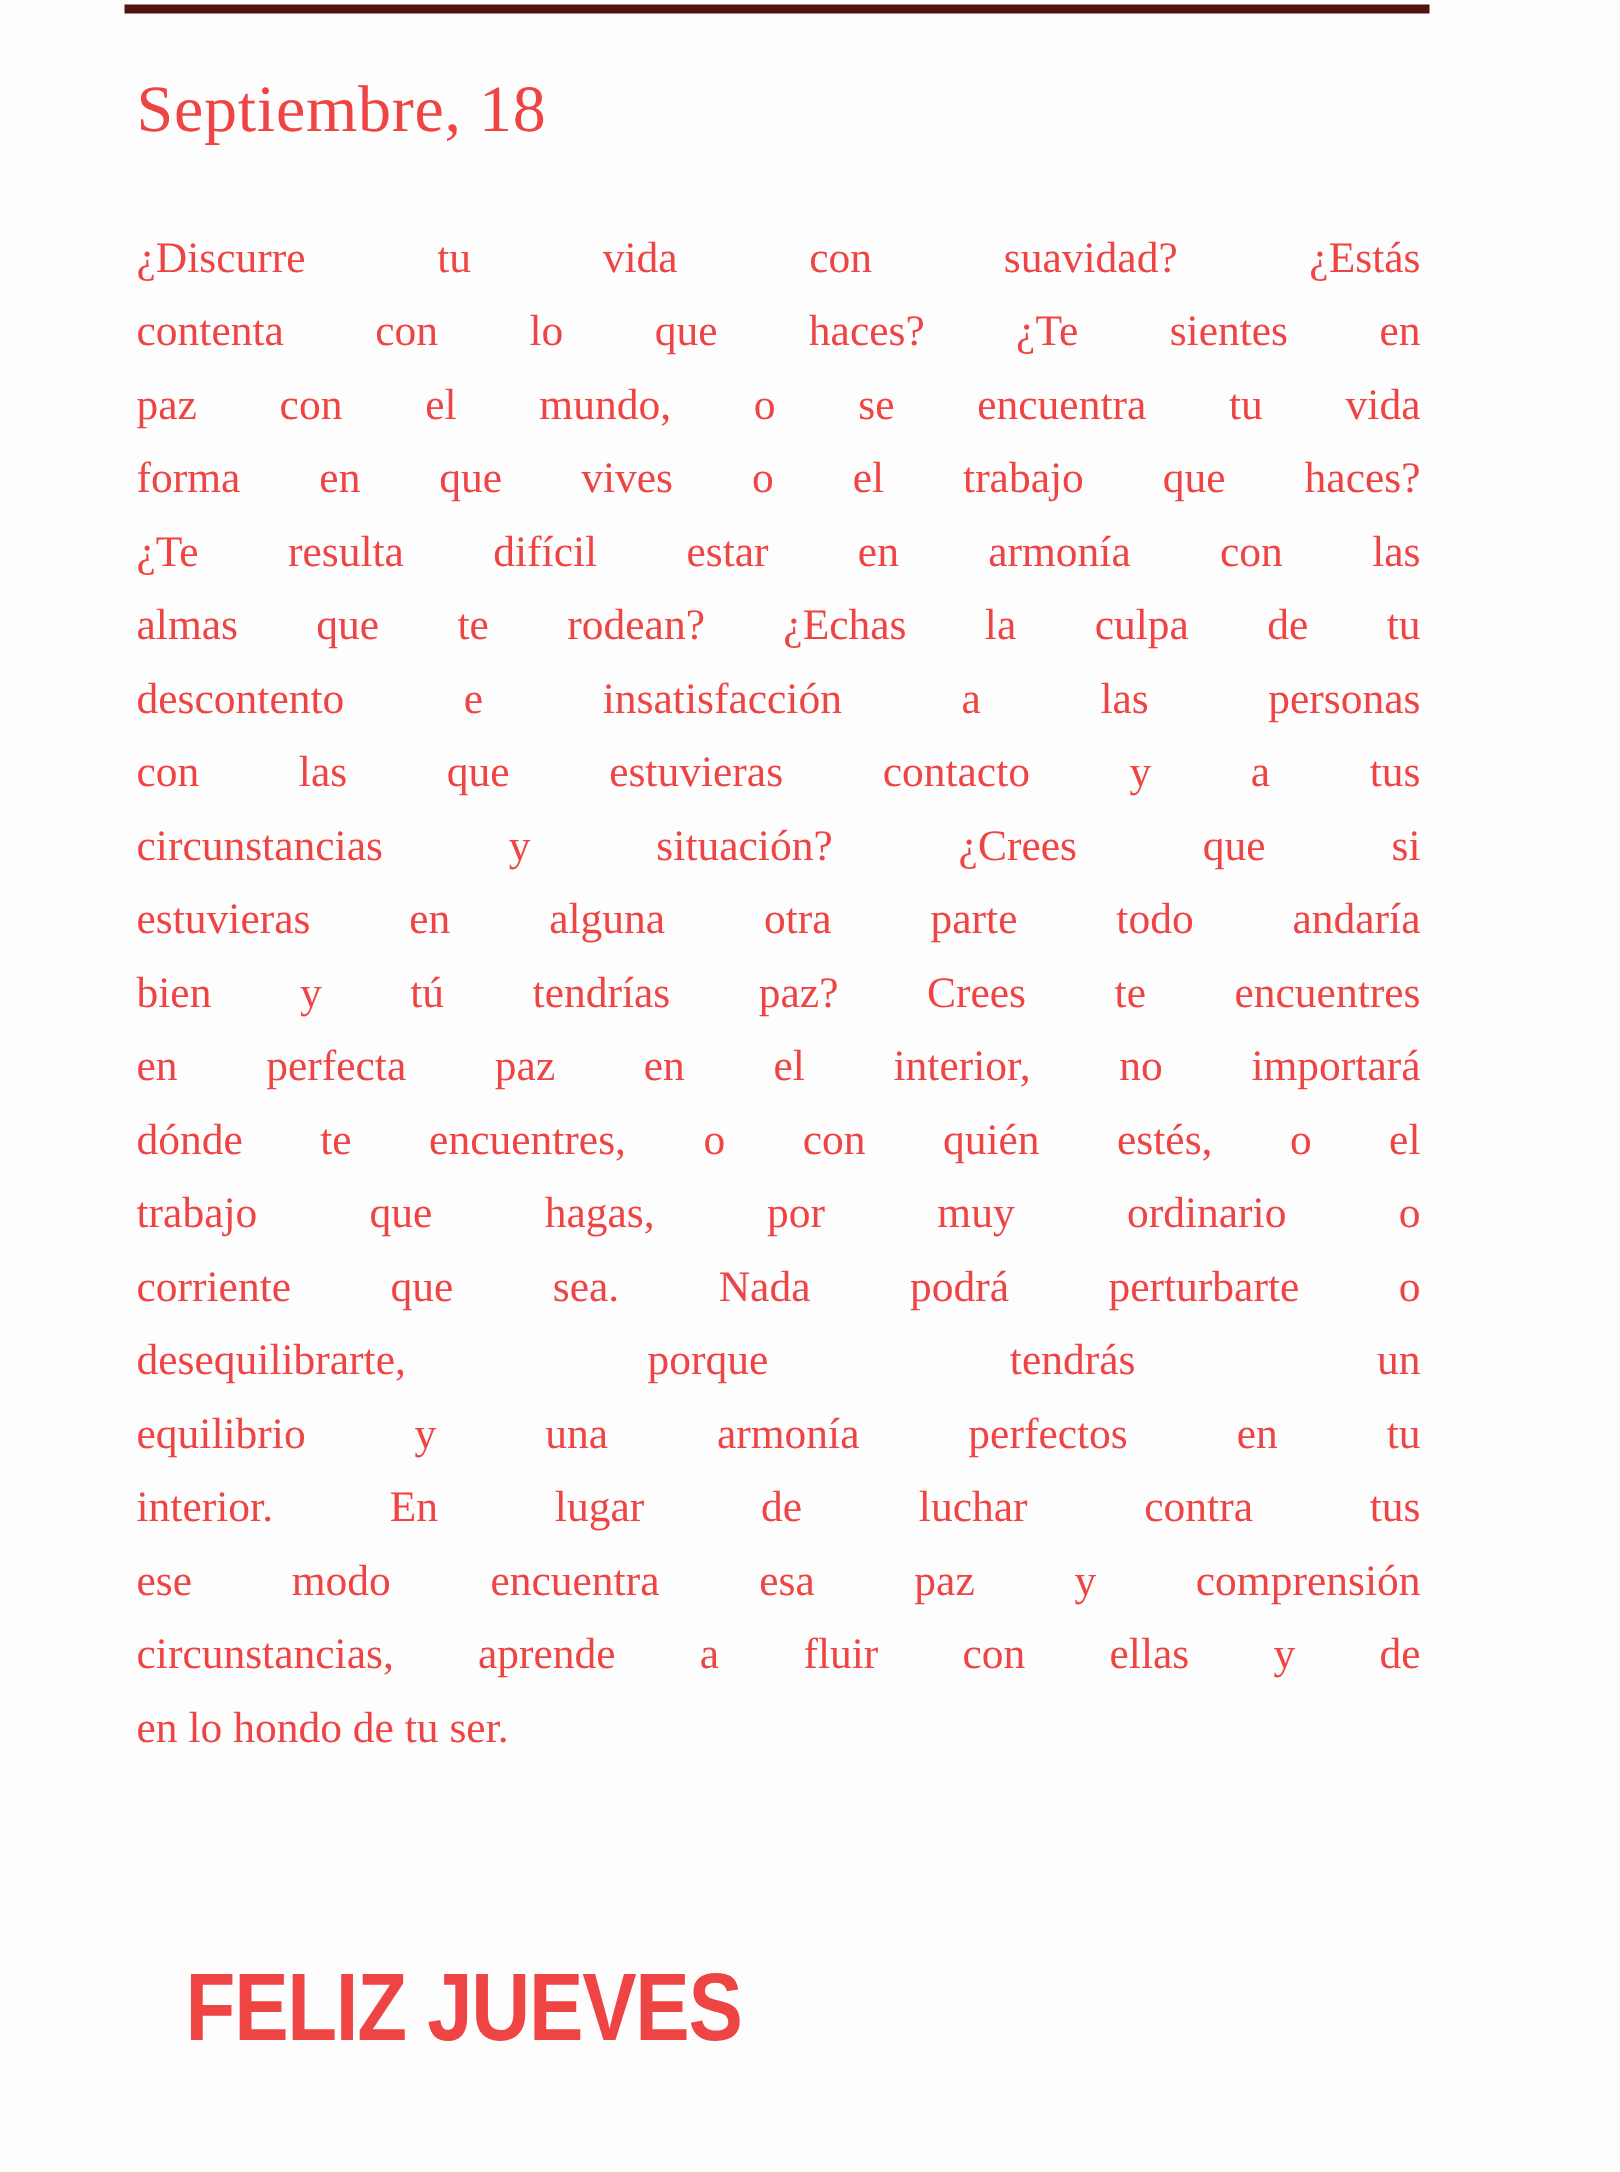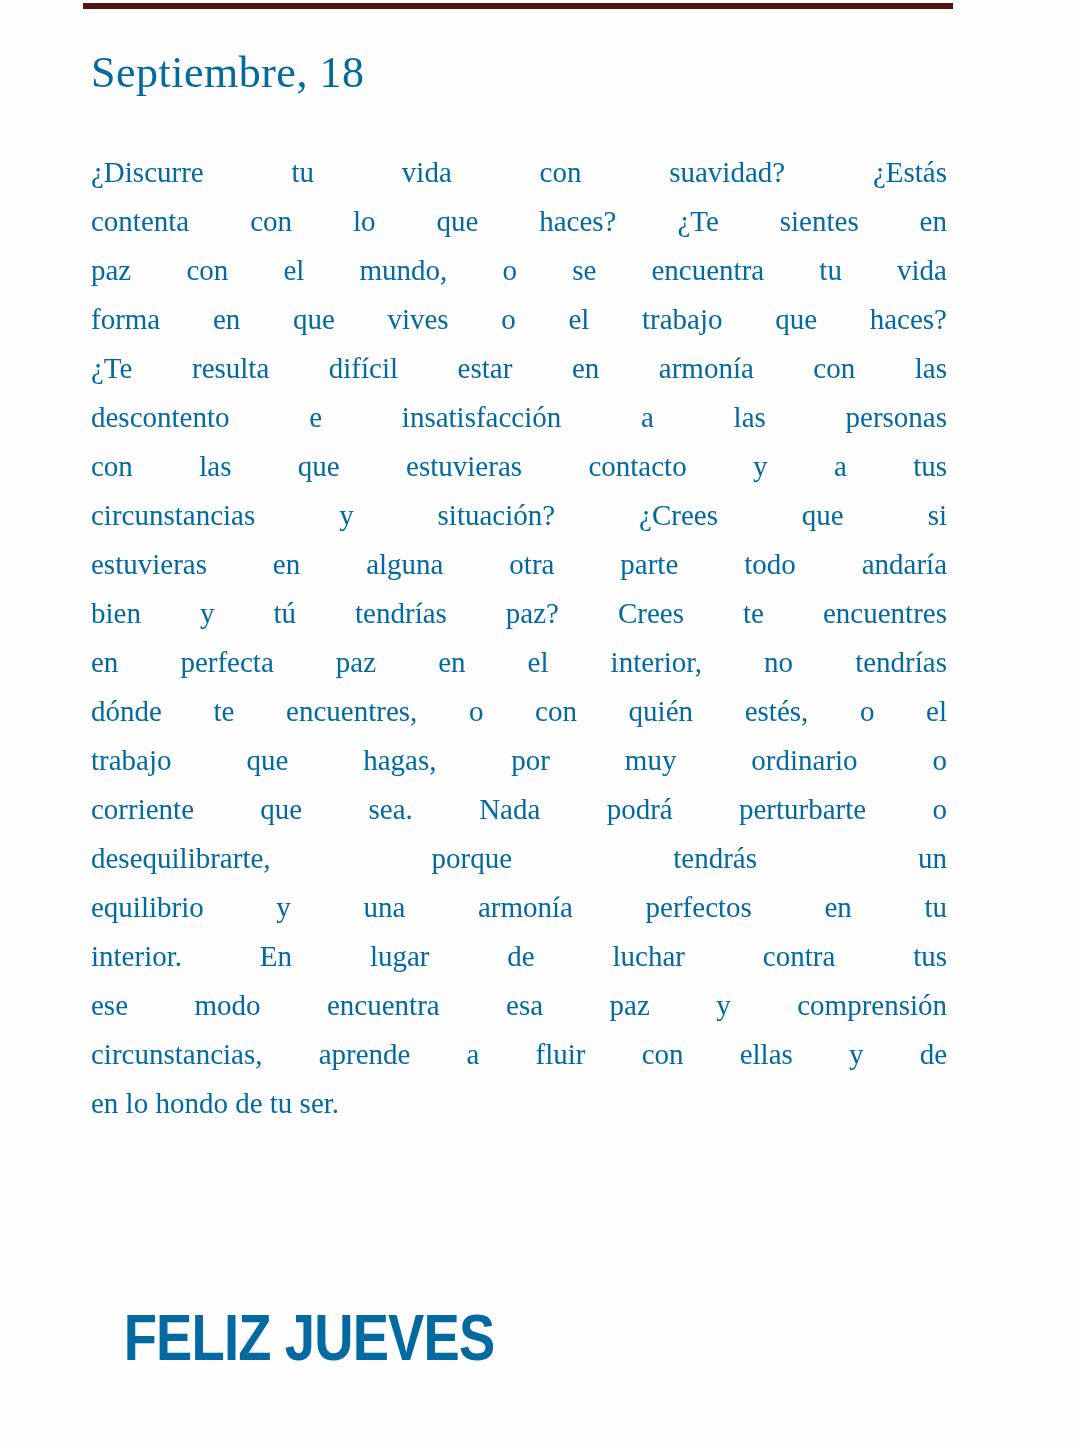--- a/index.html
+++ b/index.html
@@ -64,35 +64,36 @@
     display: inline-block;
     transform: scaleX(0.85);
     transform-origin: 50% 50%;
     letter-spacing: -1px;
     white-space: nowrap;
   }
 </style>
 </head>
 <body>
 
-<div class="page" style="background: rgb(253, 253, 253); color: #0369a1;">
+<div class="page" style="background: rgb(253, 253, 253); color: #ef4444;">
   <div class="top-rule" style="background: rgb(82, 20, 17);"></div>
   <div class="date-heading">Septiembre, 18</div>
   <div class="body-text">
       <div class="bline">¿Discurre tu vida con suavidad? ¿Estás</div>
       <div class="bline">contenta con lo que haces? ¿Te sientes en</div>
       <div class="bline">paz con el mundo, o se encuentra tu vida</div>
       <div class="bline">forma en que vives o el trabajo que haces?</div>
       <div class="bline">¿Te resulta difícil estar en armonía con las</div>
+      <div class="bline">almas que te rodean? ¿Echas la culpa de tu</div>
       <div class="bline">descontento e insatisfacción a las personas</div>
       <div class="bline">con las que estuvieras contacto y a tus</div>
       <div class="bline">circunstancias y situación? ¿Crees que si</div>
       <div class="bline">estuvieras en alguna otra parte todo andaría</div>
       <div class="bline">bien y tú tendrías paz? Crees te encuentres</div>
-      <div class="bline">en perfecta paz en el interior, no tendrías</div>
+      <div class="bline">en perfecta paz en el interior, no importará</div>
       <div class="bline">dónde te encuentres, o con quién estés, o el</div>
       <div class="bline">trabajo que hagas, por muy ordinario o</div>
       <div class="bline">corriente que sea. Nada podrá perturbarte o</div>
       <div class="bline">desequilibrarte, porque tendrás un</div>
       <div class="bline">equilibrio y una armonía perfectos en tu</div>
       <div class="bline">interior. En lugar de luchar contra tus</div>
       <div class="bline">ese modo encuentra esa paz y comprensión</div>
       <div class="bline">circunstancias, aprende a fluir con ellas y de</div>
       <div class="bline last">en lo hondo de tu ser.</div>
     </div>

